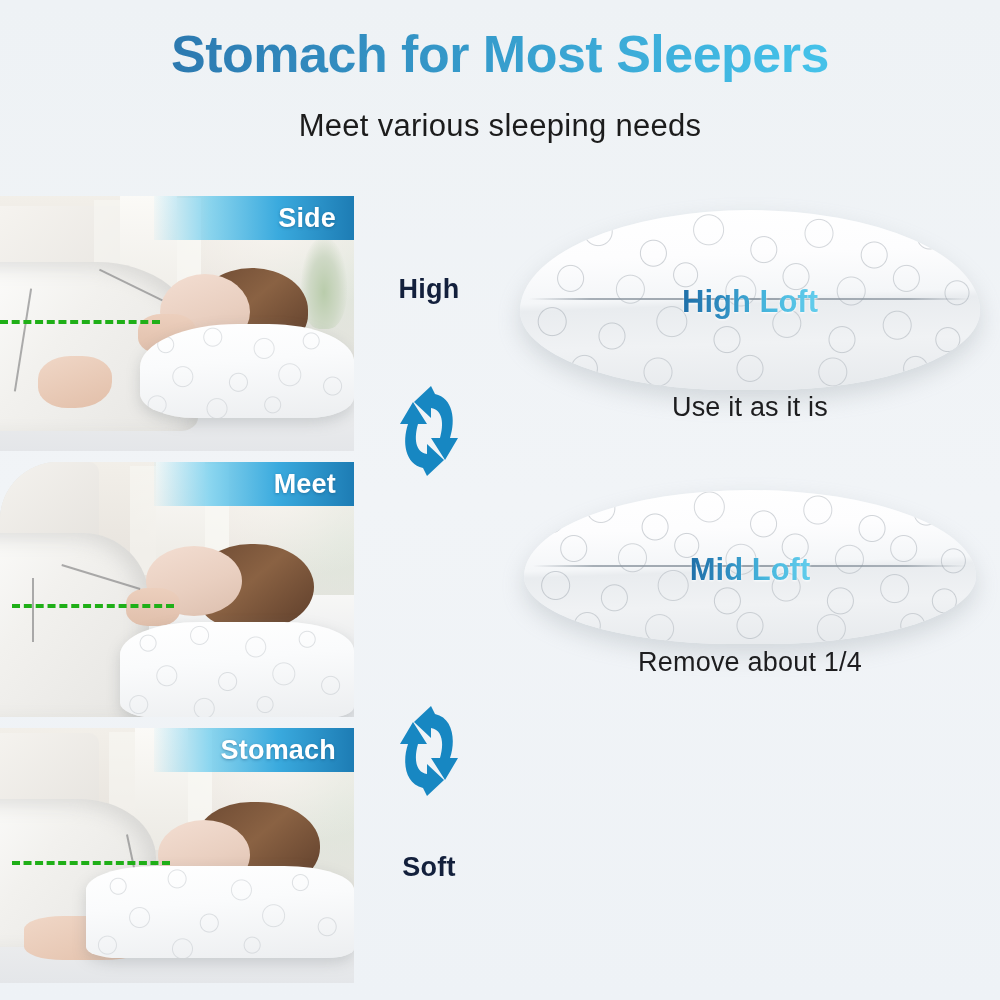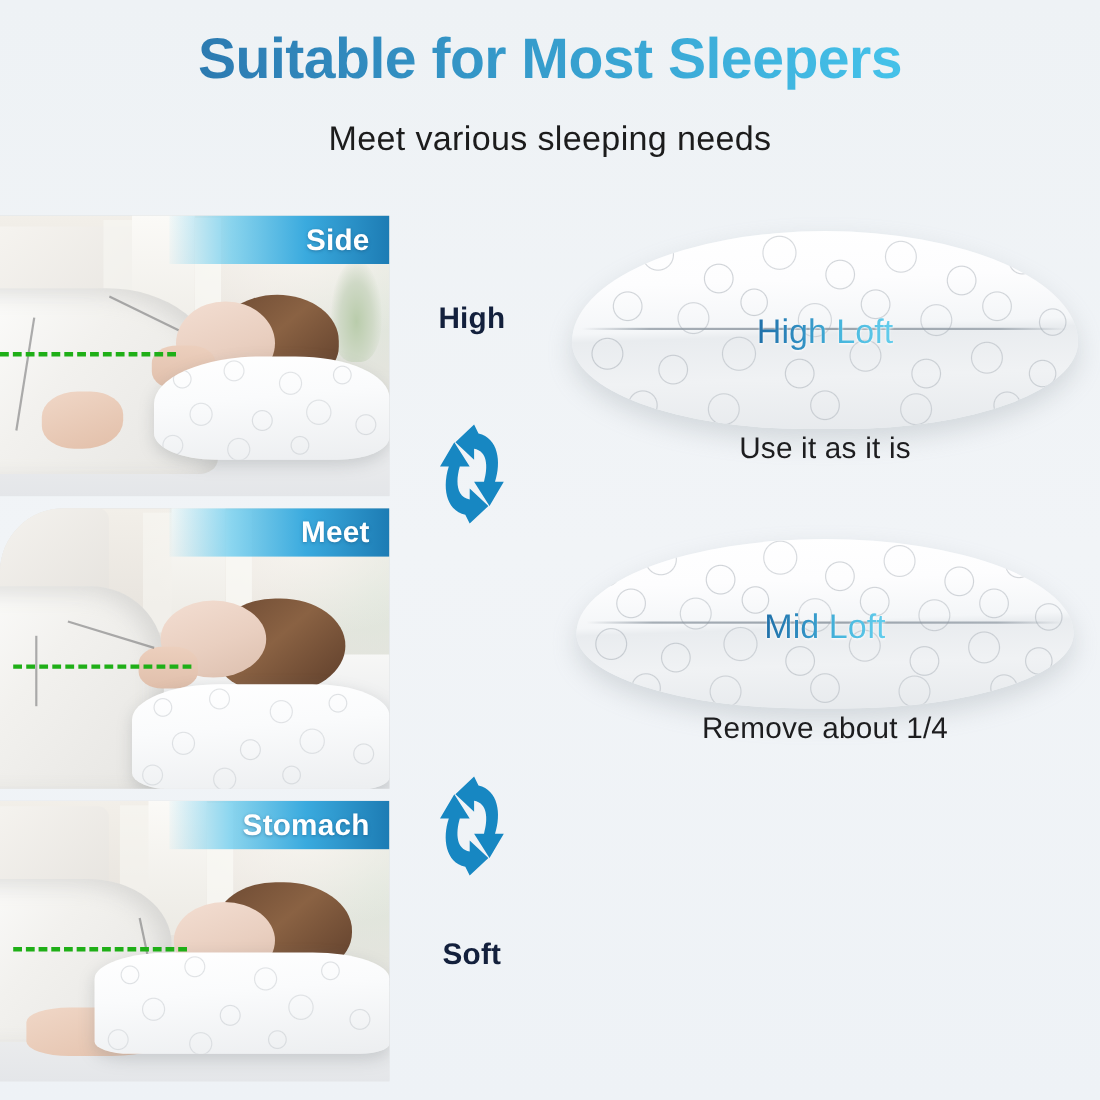--- a/index.html
+++ b/index.html
@@ -298,21 +298,21 @@
       radial-gradient(circle at 50% 88%, rgba(125,135,146,0) 12px, rgba(125,135,146,0.44) 13px, rgba(125,135,146,0) 14px),
       radial-gradient(circle at 68% 90%, rgba(125,135,146,0) 13px, rgba(125,135,146,0.40) 14px, rgba(125,135,146,0) 15px),
       radial-gradient(circle at 86% 88%, rgba(125,135,146,0) 11px, rgba(125,135,146,0.42) 12px, rgba(125,135,146,0) 13px);
   }
 
   .loft-label {
     position: absolute;
     left: 50%;
     transform: translateX(-50%);
     font-size: 31px;
-    font-weight: normal;
+    font-weight: bold;
     white-space: nowrap;
     z-index: 4;
     background: linear-gradient(90deg, #1f6fa8 0%, #2f8cc0 30%, #47b6dd 62%, #63cdec 100%);
     -webkit-background-clip: text;
     background-clip: text;
     color: transparent;
     -webkit-text-fill-color: transparent;
     filter: drop-shadow(0 1px 1px rgba(255,255,255,0.9));
   }
 
@@ -325,21 +325,21 @@
     color: #1d1d1f;
     letter-spacing: 0.2px;
   }
 </style>
 </head>
 <body>
 
 <div class="page">
 
   <div class="header">
-    <h1 class="title">Suitable for Most Sleepers</h1>
+    <h1 class="title">Stomach for Most Sleepers</h1>
     <p class="subtitle">Meet various sleeping needs</p>
   </div>
 
   <div class="photo-col">
 
     <div class="photo-panel">
       <div class="photo-bg">
         <div class="headboard"></div>
         <div class="win"></div>
         <div class="plant"></div>

